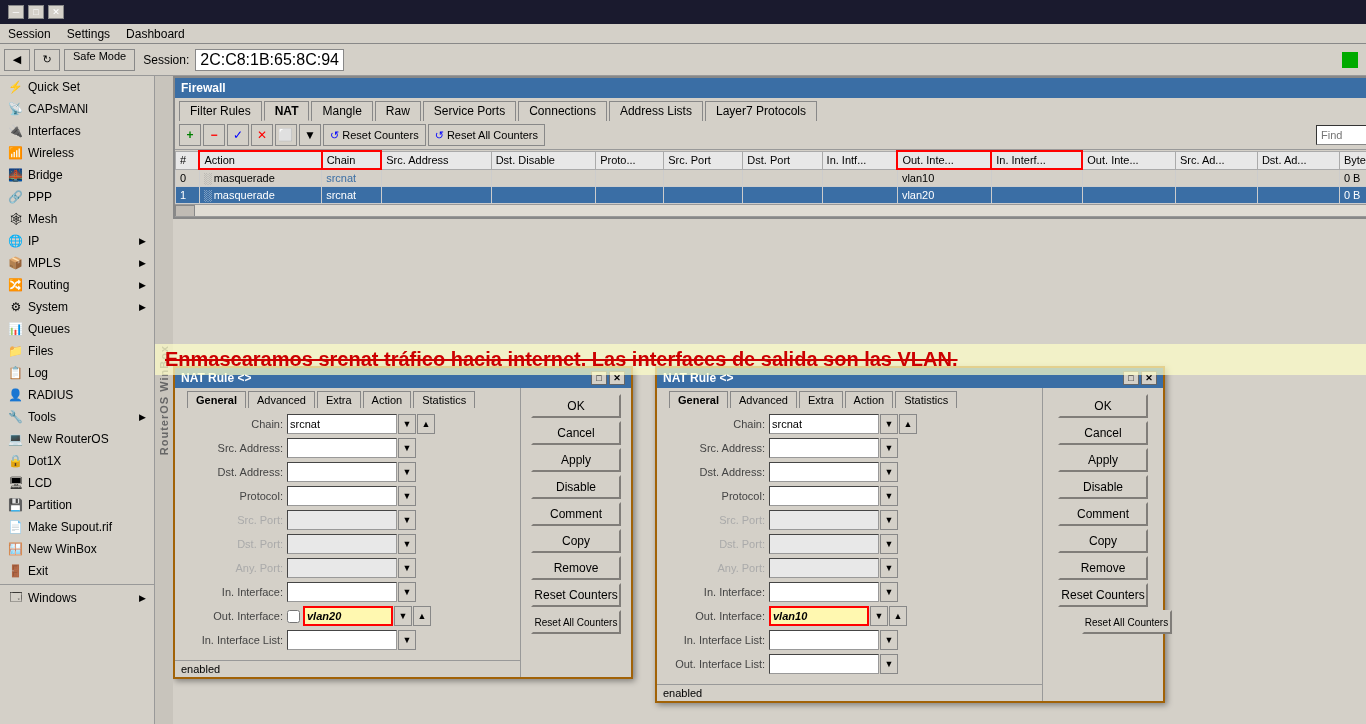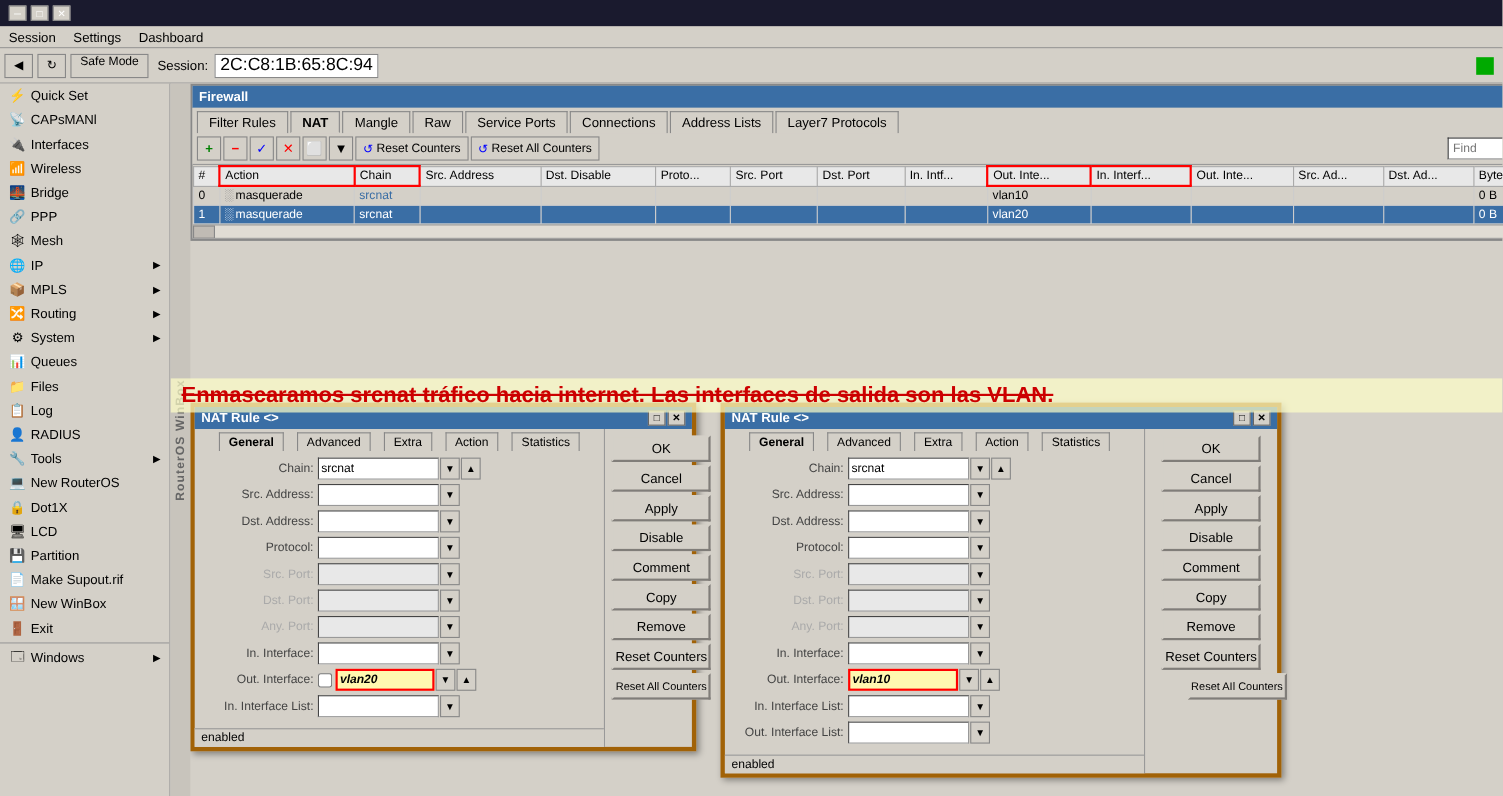--- a/index.html
+++ b/index.html
@@ -291,27 +291,27 @@
       padding: 4px 10px;
       text-decoration: line-through;
       z-index: 100;
       white-space: nowrap;
     }
 
     
     .nat-dialog {
       position: absolute;
       background: #d4d0c8;
-      border: 4px solid #a16207;
+      border: 2px solid #a16207;
       box-shadow: 2px 2px 6px rgba(0,0,0,0.4);
     }
     .dialog-tabs {
       display: flex;
-      padding: 3px 22px 0;
-      gap: 12px;
+      padding: 3px 12px 0;
+      gap: 2px;
     }
     .dialog-tab {
       padding: 2px 8px;
       background: #d4d0c8;
       border: 1px solid #888;
       border-bottom: none;
       cursor: pointer;
       font-size: 11px;
     }
     .dialog-tab.active {

